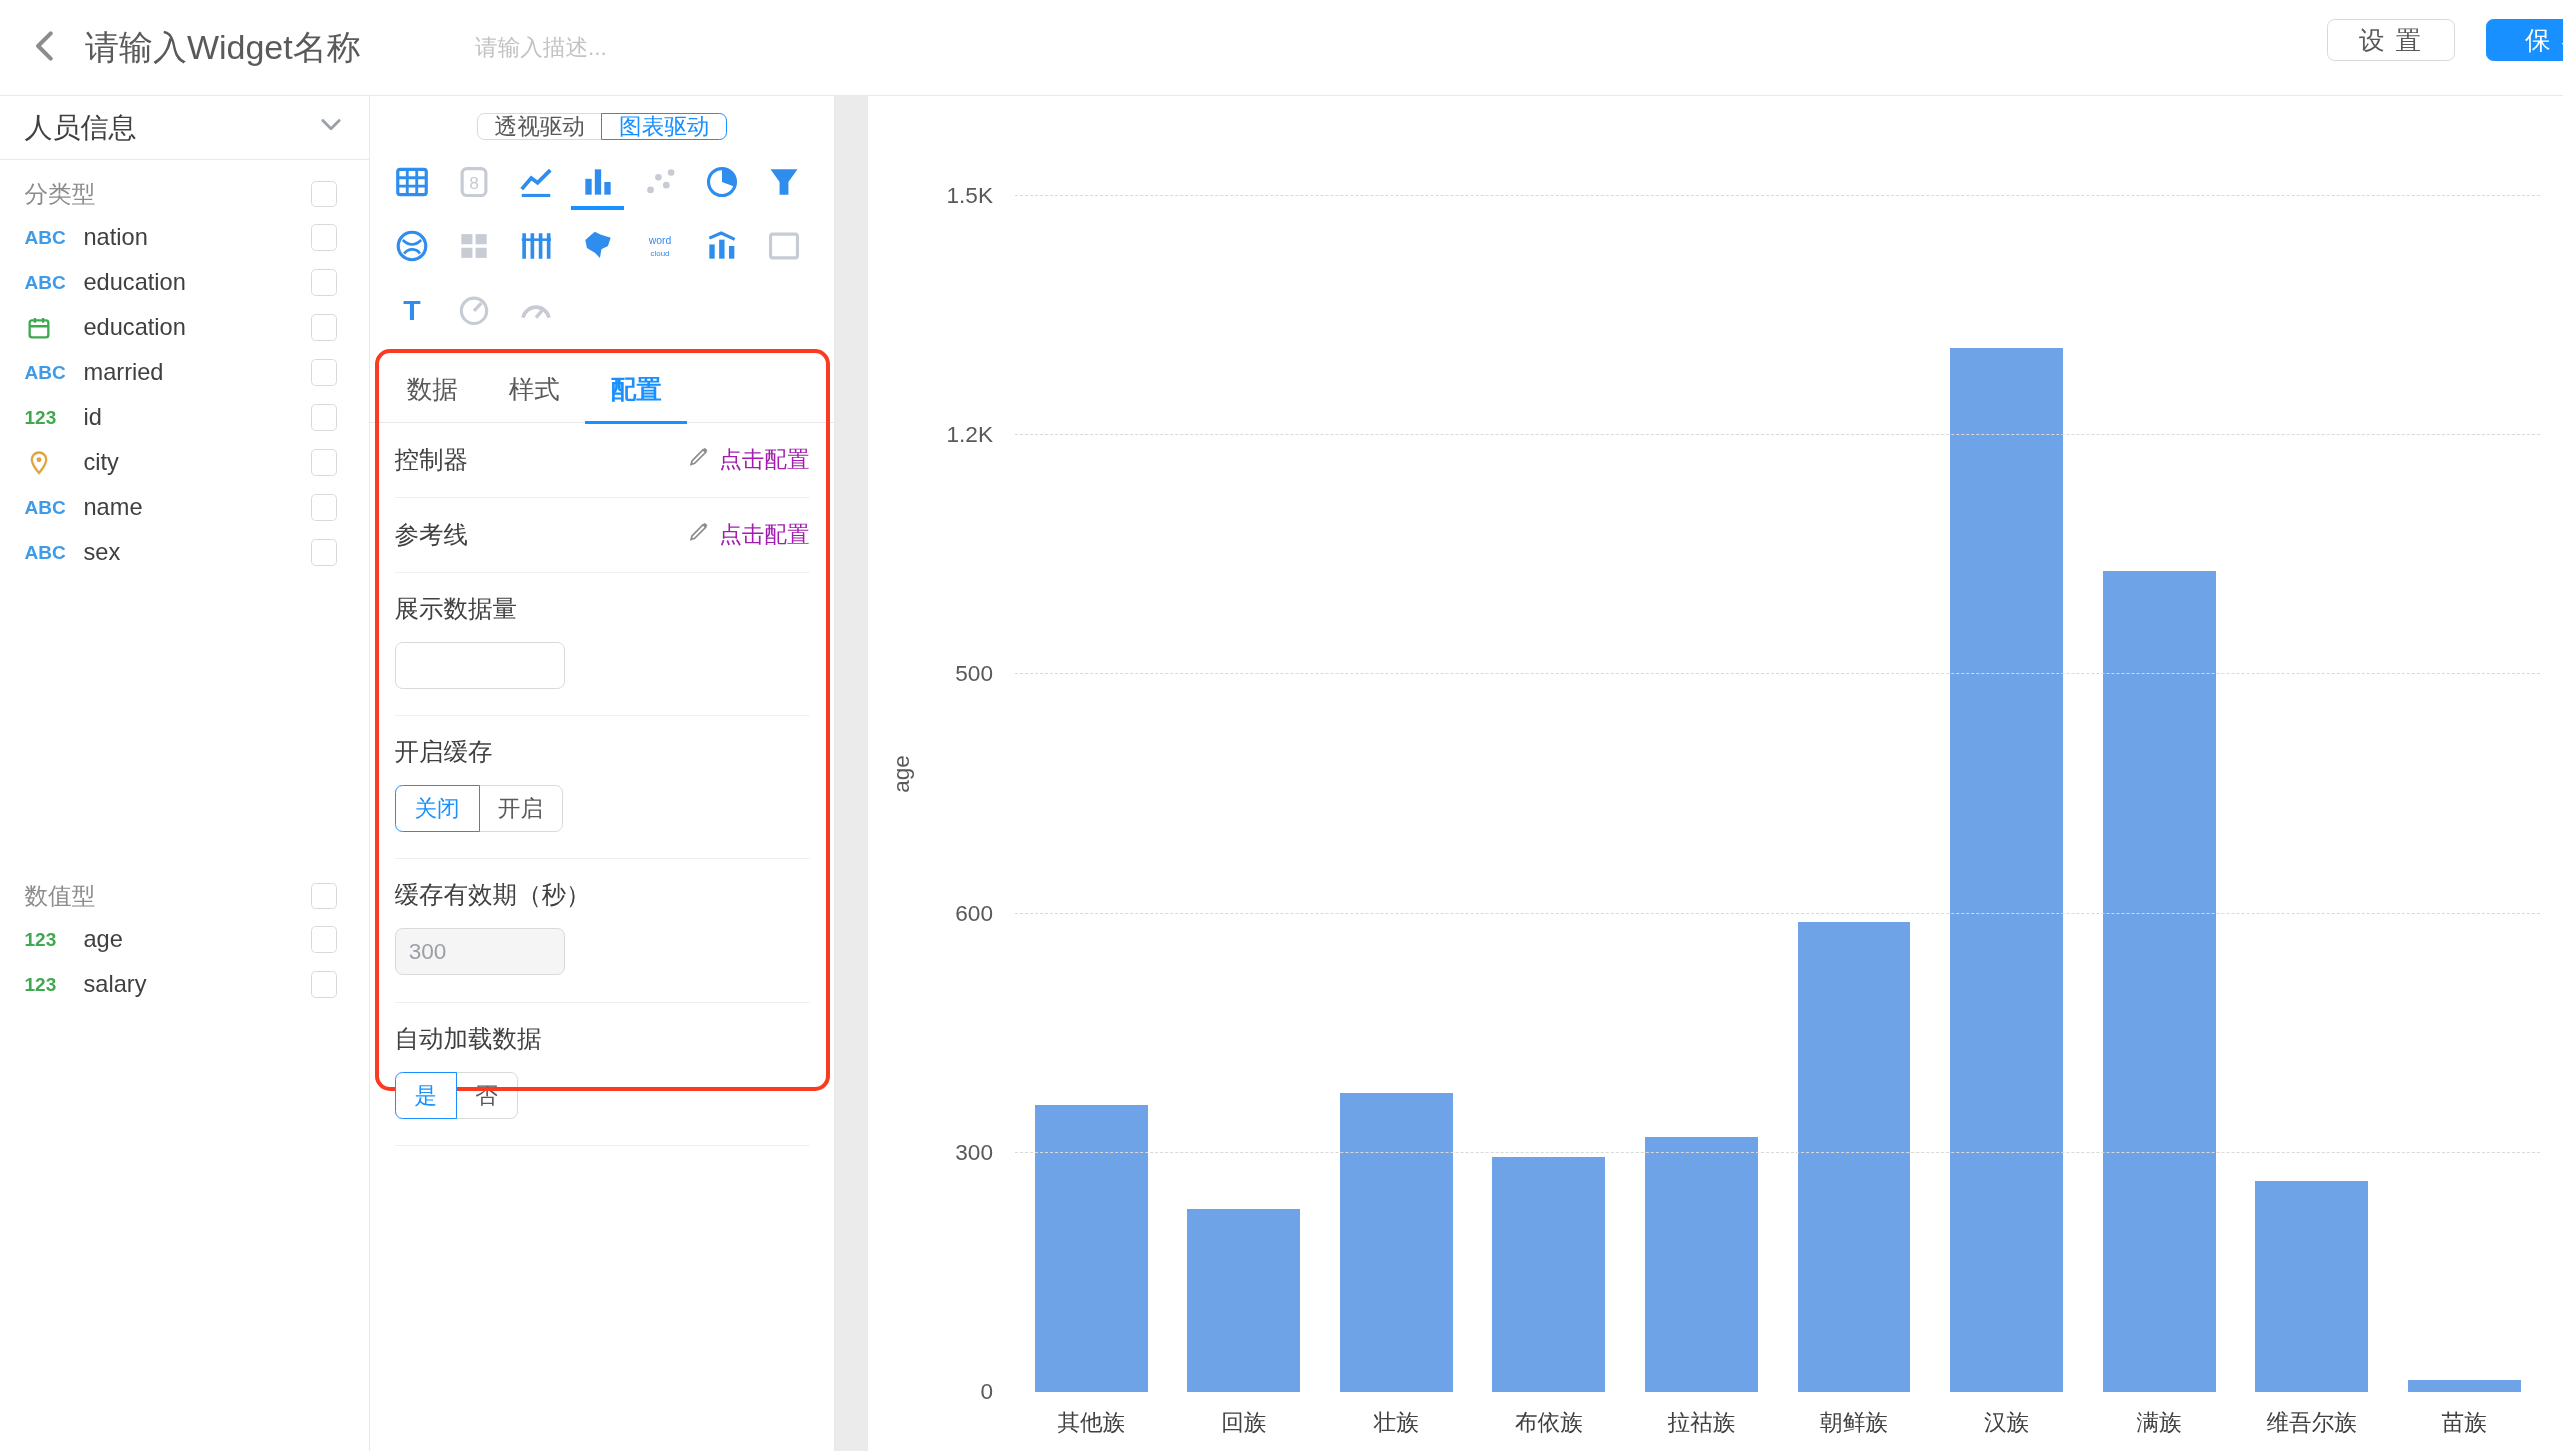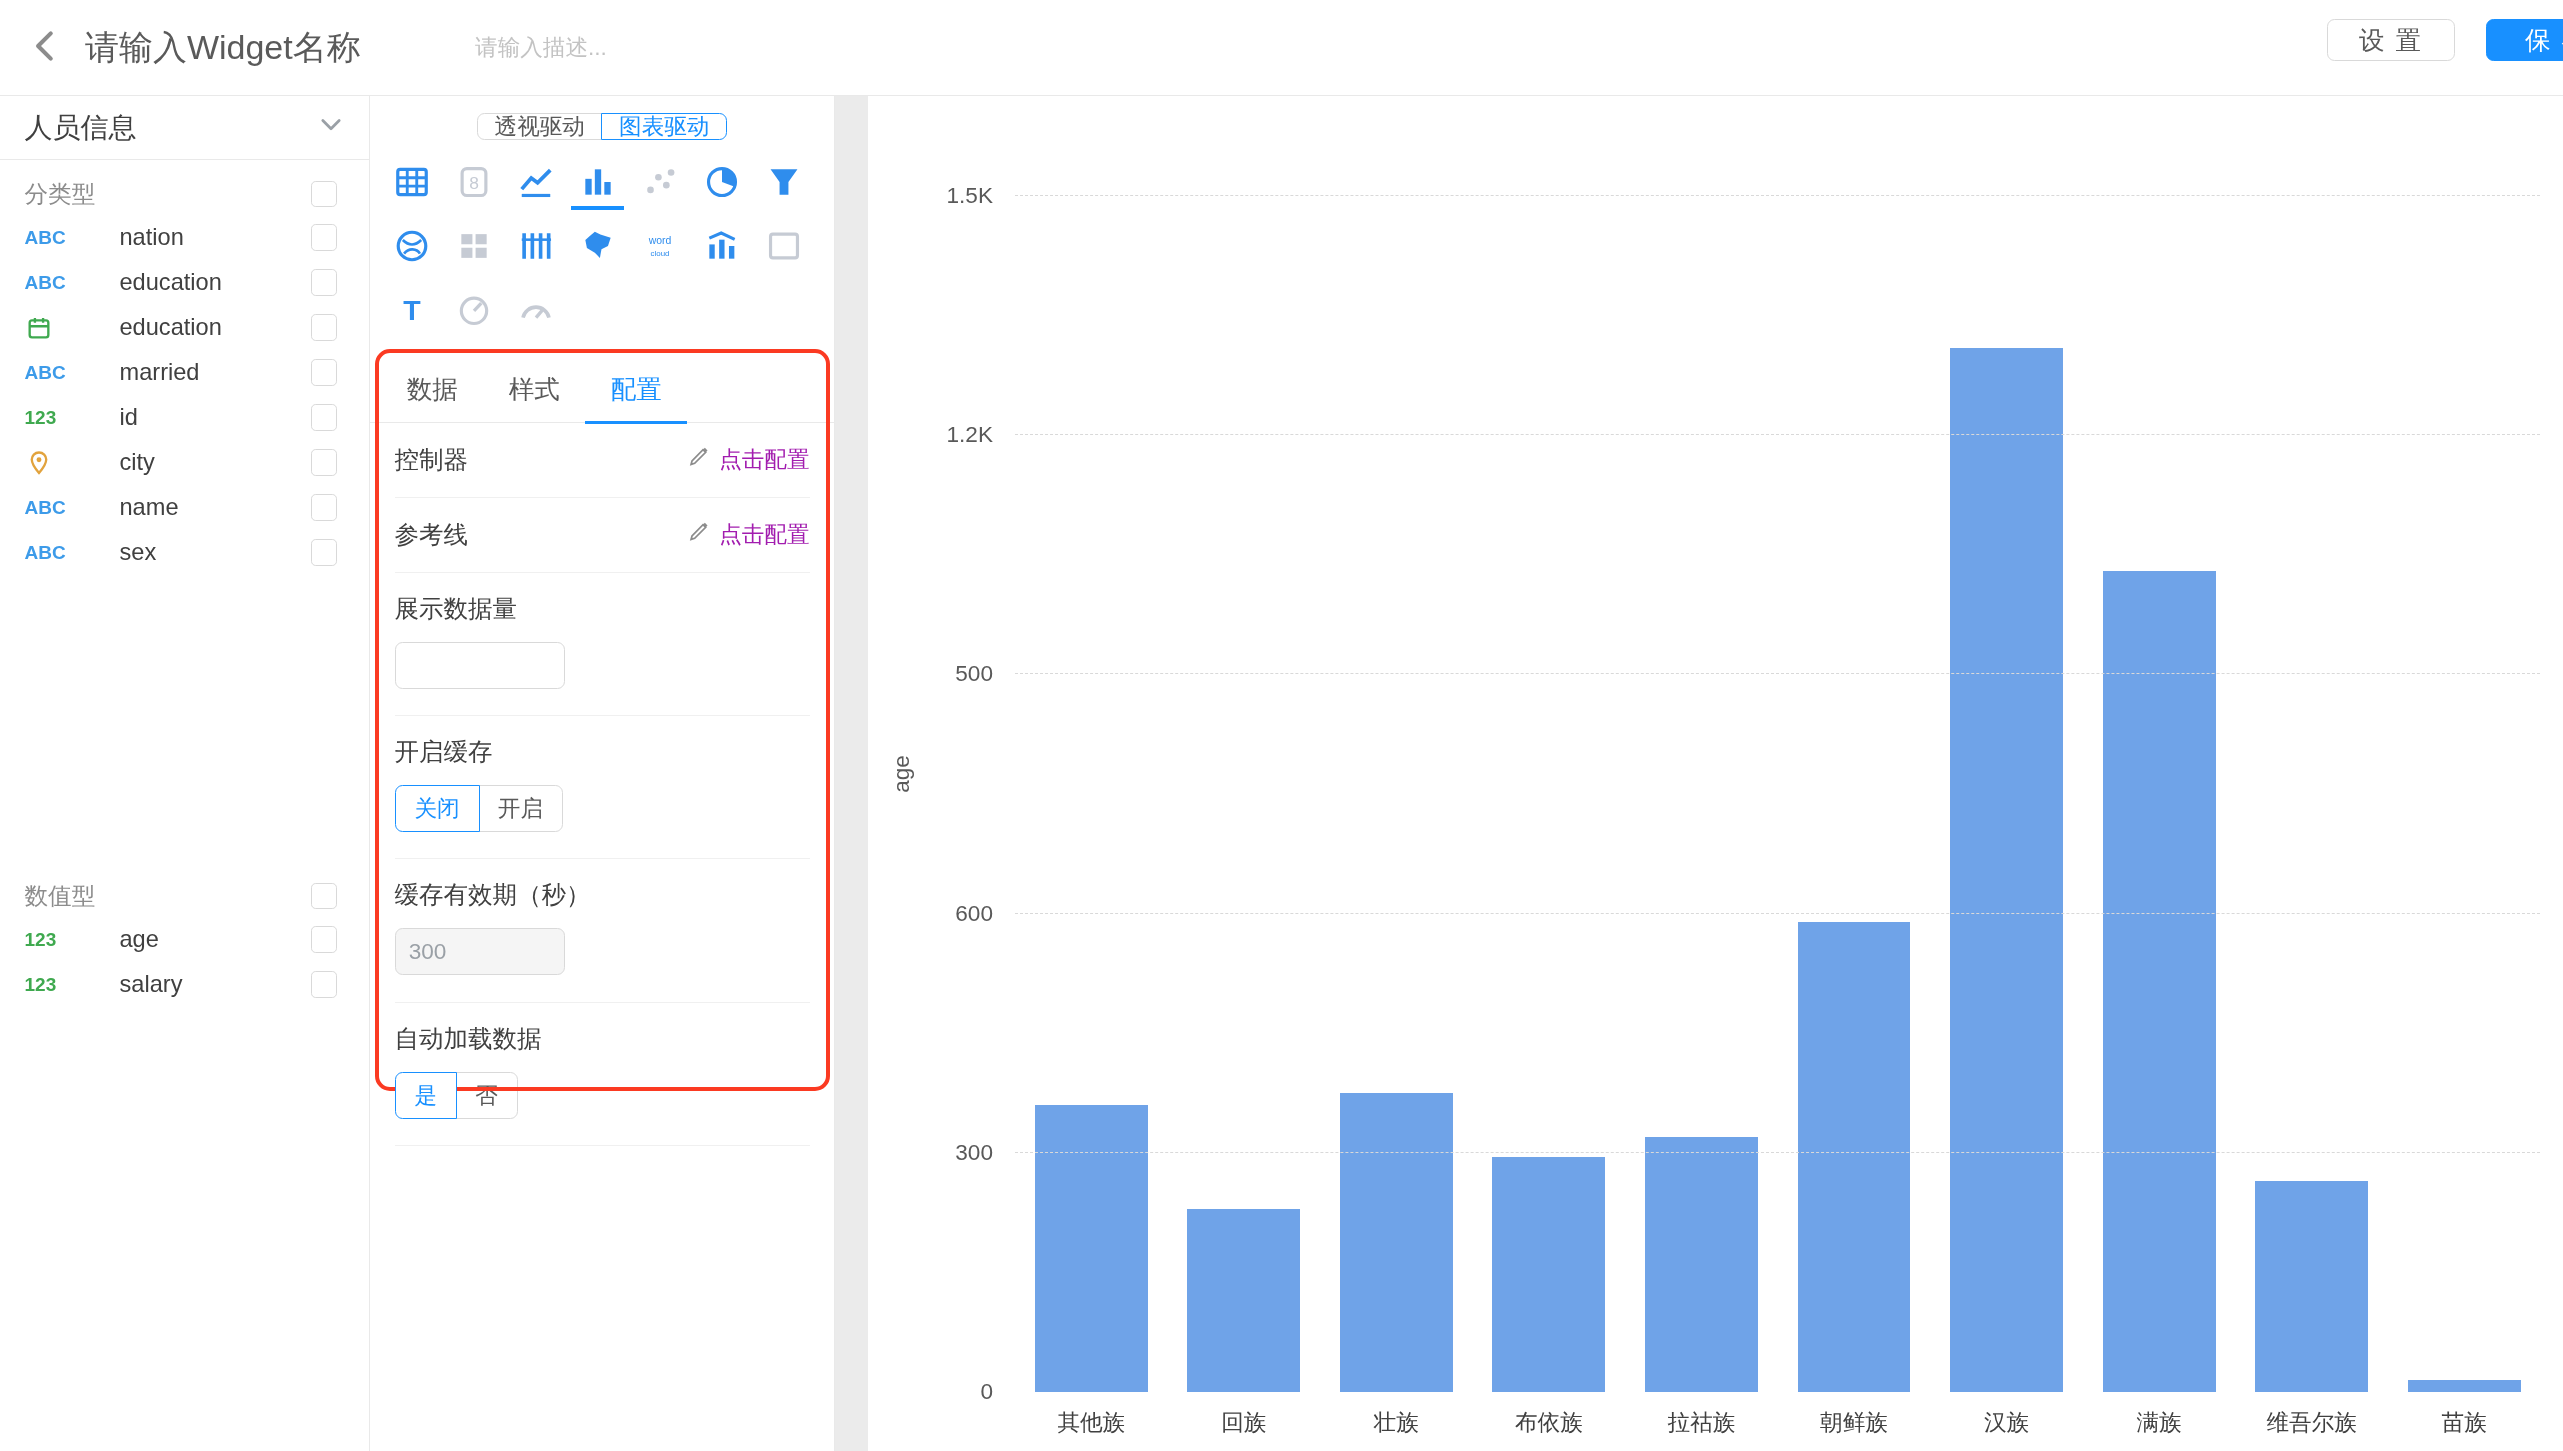--- a/index.html
+++ b/index.html
@@ -40,21 +40,21 @@
   .chart-card{margin-left:33px;height:100%;background:#fff;position:relative;}
 
   
   .sidebar-header{height:64px;display:flex;align-items:center;padding:0 24.5px;border-bottom:1.9px solid var(--border);
     font-size:28px;color:#404040;cursor:pointer;}
   .sidebar-header .chev{margin-left:auto;color:#9aa0a6;}
   .sidebar-header .chev svg{width:28px;height:28px;}
   .field-sections{padding-top:13.2px;}
   .field-section + .field-section{margin-top:300px;}
   .section-label-row{display:flex;align-items:center;height:42px;padding:0 32px 0 24.5px;font-size:23.6px;color:#8c8c8c;}
-  .field-row{display:flex;align-items:center;height:45px;padding:0 32px 0 24.5px;font-size:23.6px;color:#404040;cursor:grab;gap:36px;}
+  .field-row{display:flex;align-items:center;height:45px;padding:0 32px 0 24.5px;font-size:23.6px;color:#404040;cursor:grab;}
   .ftype{width:59px;flex:none;font-size:19px;font-weight:700;display:flex;align-items:center;}
   .ftype.t-abc{color:var(--abc);}
   .ftype.t-123{color:var(--num);}
   .ftype svg{width:28px;height:28px;}
   .ftype.t-date{color:var(--num);}
   .ftype.t-geo{color:var(--geo);}
   .checkbox{margin-left:auto;width:26.4px;height:26.4px;border:1.9px solid #d9d9d9;border-radius:4.7px;background:#fff;flex:none;cursor:pointer;}
 
   
   .mode-toggle{display:flex;justify-content:center;margin-top:17px;}
@@ -63,21 +63,21 @@
   .mode-btn:last-child{border-radius:0 7.5px 7.5px 0;margin-left:-1.9px;}
   .mode-btn.active{border-color:var(--accent);color:var(--accent);position:relative;z-index:1;}
   .icon-grid{display:grid;grid-template-columns:repeat(7,62px);justify-content:center;row-gap:11.3px;margin-top:17px;}
   .chart-type{width:53px;height:53px;display:flex;align-items:center;justify-content:center;cursor:pointer;border-bottom:4.7px solid transparent;}
   .chart-type svg{width:38px;height:38px;}
   .chart-type.on{color:var(--icon-on);}
   .chart-type.off{color:var(--icon-off);cursor:not-allowed;}
   .chart-type.active{border-bottom-color:var(--accent);}
   .tabs{display:flex;border-bottom:1.9px solid var(--border);margin-top:19px;padding-left:11.3px;}
   .tab{font-size:25.5px;color:#595959;padding:14px 25.5px;cursor:pointer;border-bottom:3.8px solid transparent;margin-bottom:-1.9px;}
-  .tab.active{color:var(--accent);border-bottom-color:var(--accent);}
+  .tab.active{color:var(--accent);border-bottom-color:var(--accent);font-weight:bold;}
   .cfg{padding:0 24.5px;}
   .cfg-section{border-bottom:1.9px solid var(--border-light);}
   .cfg-row{display:flex;align-items:center;height:75px;}
   .cfg-label{font-size:24.5px;font-weight:500;color:#404040;}
   .cfg-action{margin-left:auto;display:flex;align-items:center;gap:7.5px;font-size:22.6px;color:#a21caf;cursor:pointer;}
   .cfg-action svg{width:24.5px;height:24.5px;color:#8c8c8c;}
   .cfg-block{padding:19px 0 26.4px;}
   .cfg-block .cfg-label{display:block;margin-bottom:17px;}
   .text-input{width:170px;height:47px;border:1.9px solid #d9d9d9;border-radius:7.5px;font-size:22.6px;padding:0 13.2px;color:#404040;outline:none;
     font-family:"Liberation Sans","DejaVu Sans",sans-serif;}

